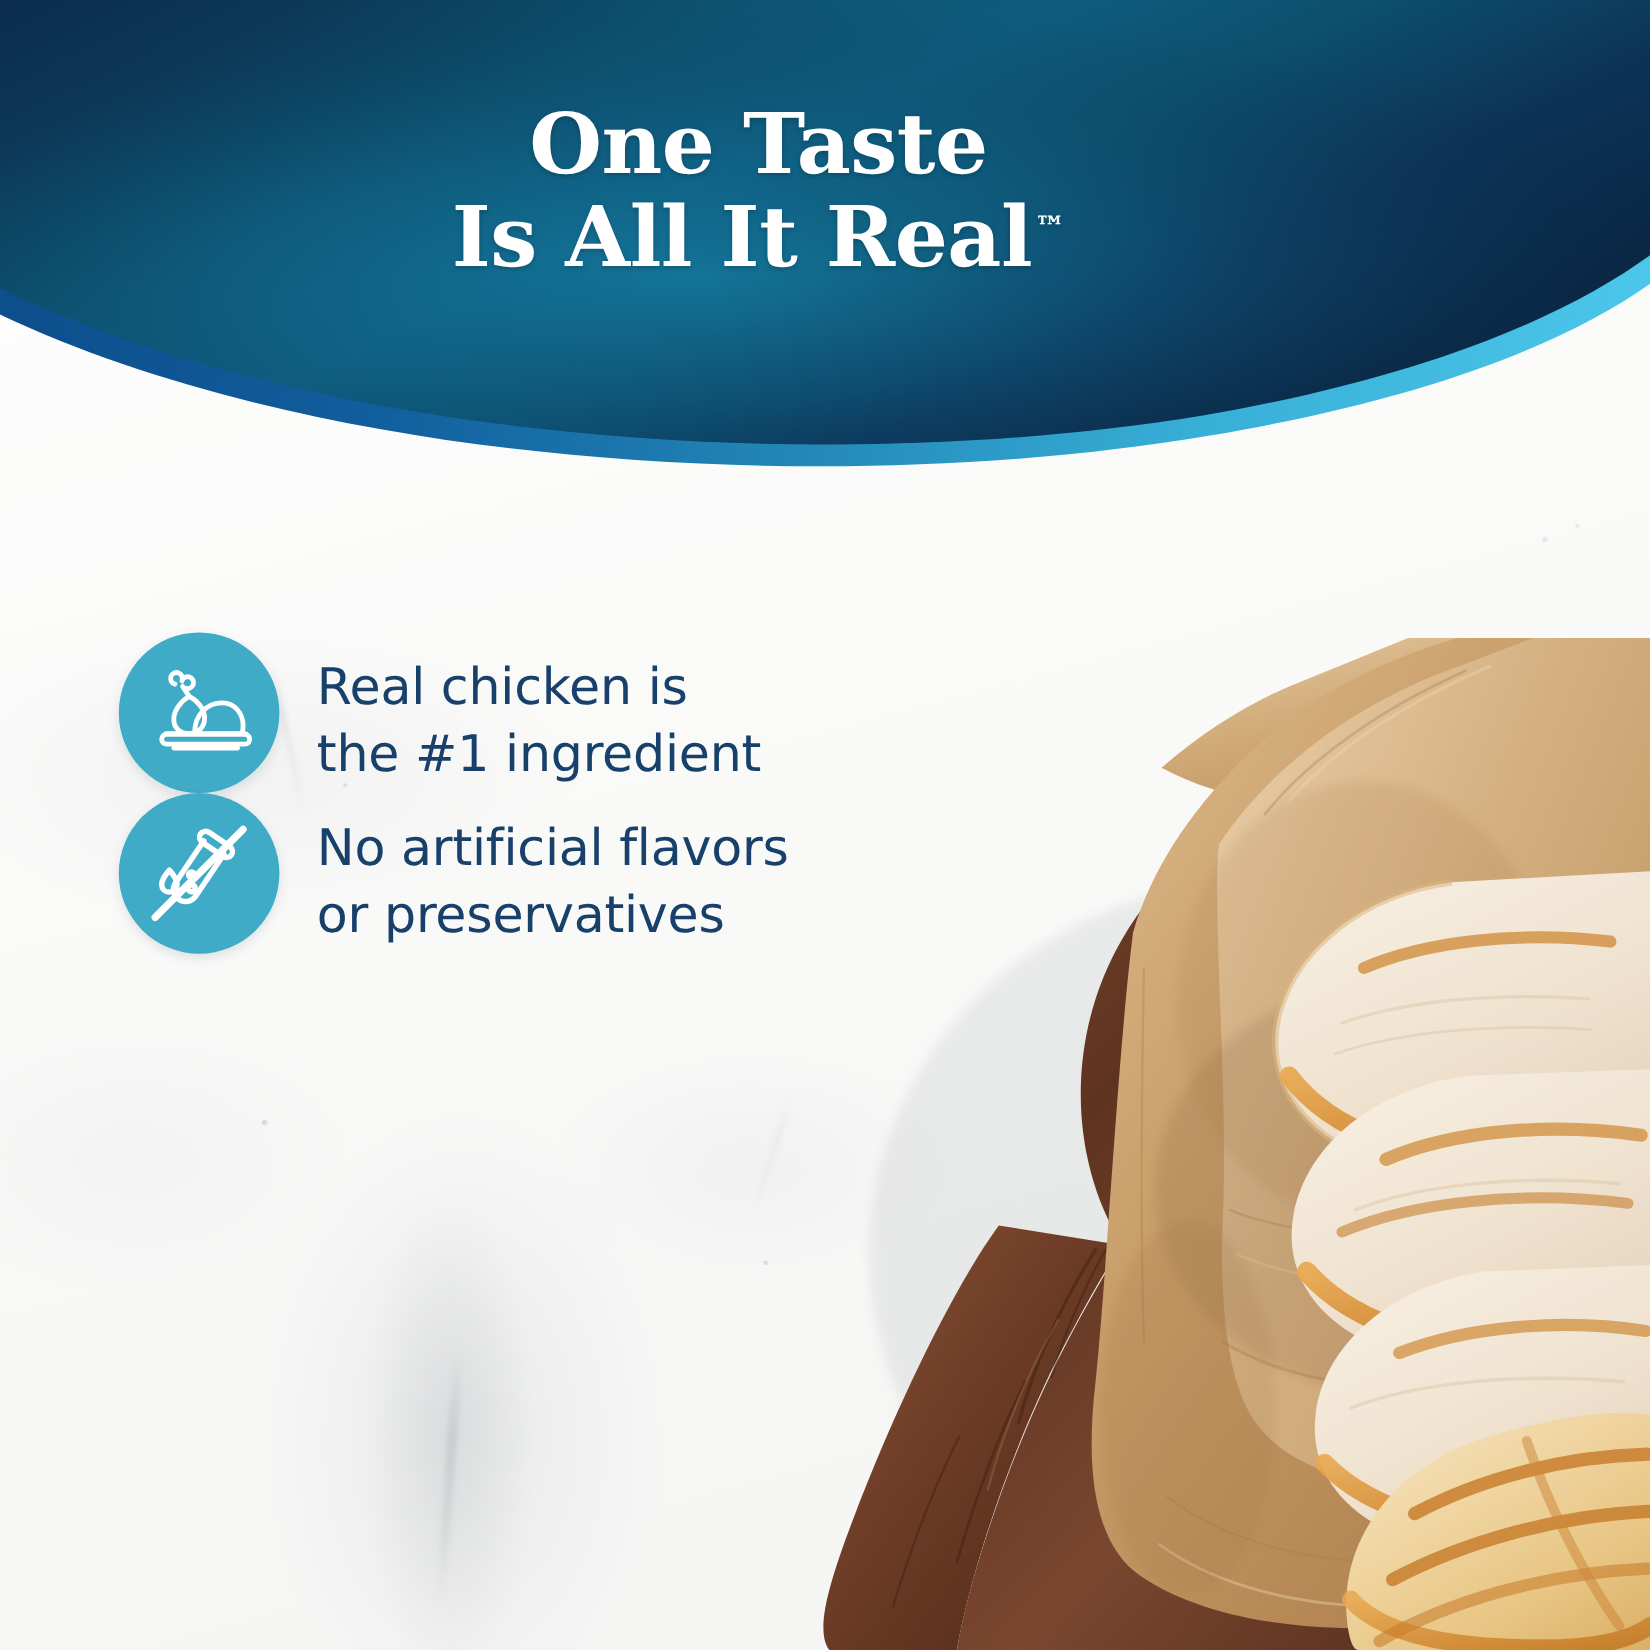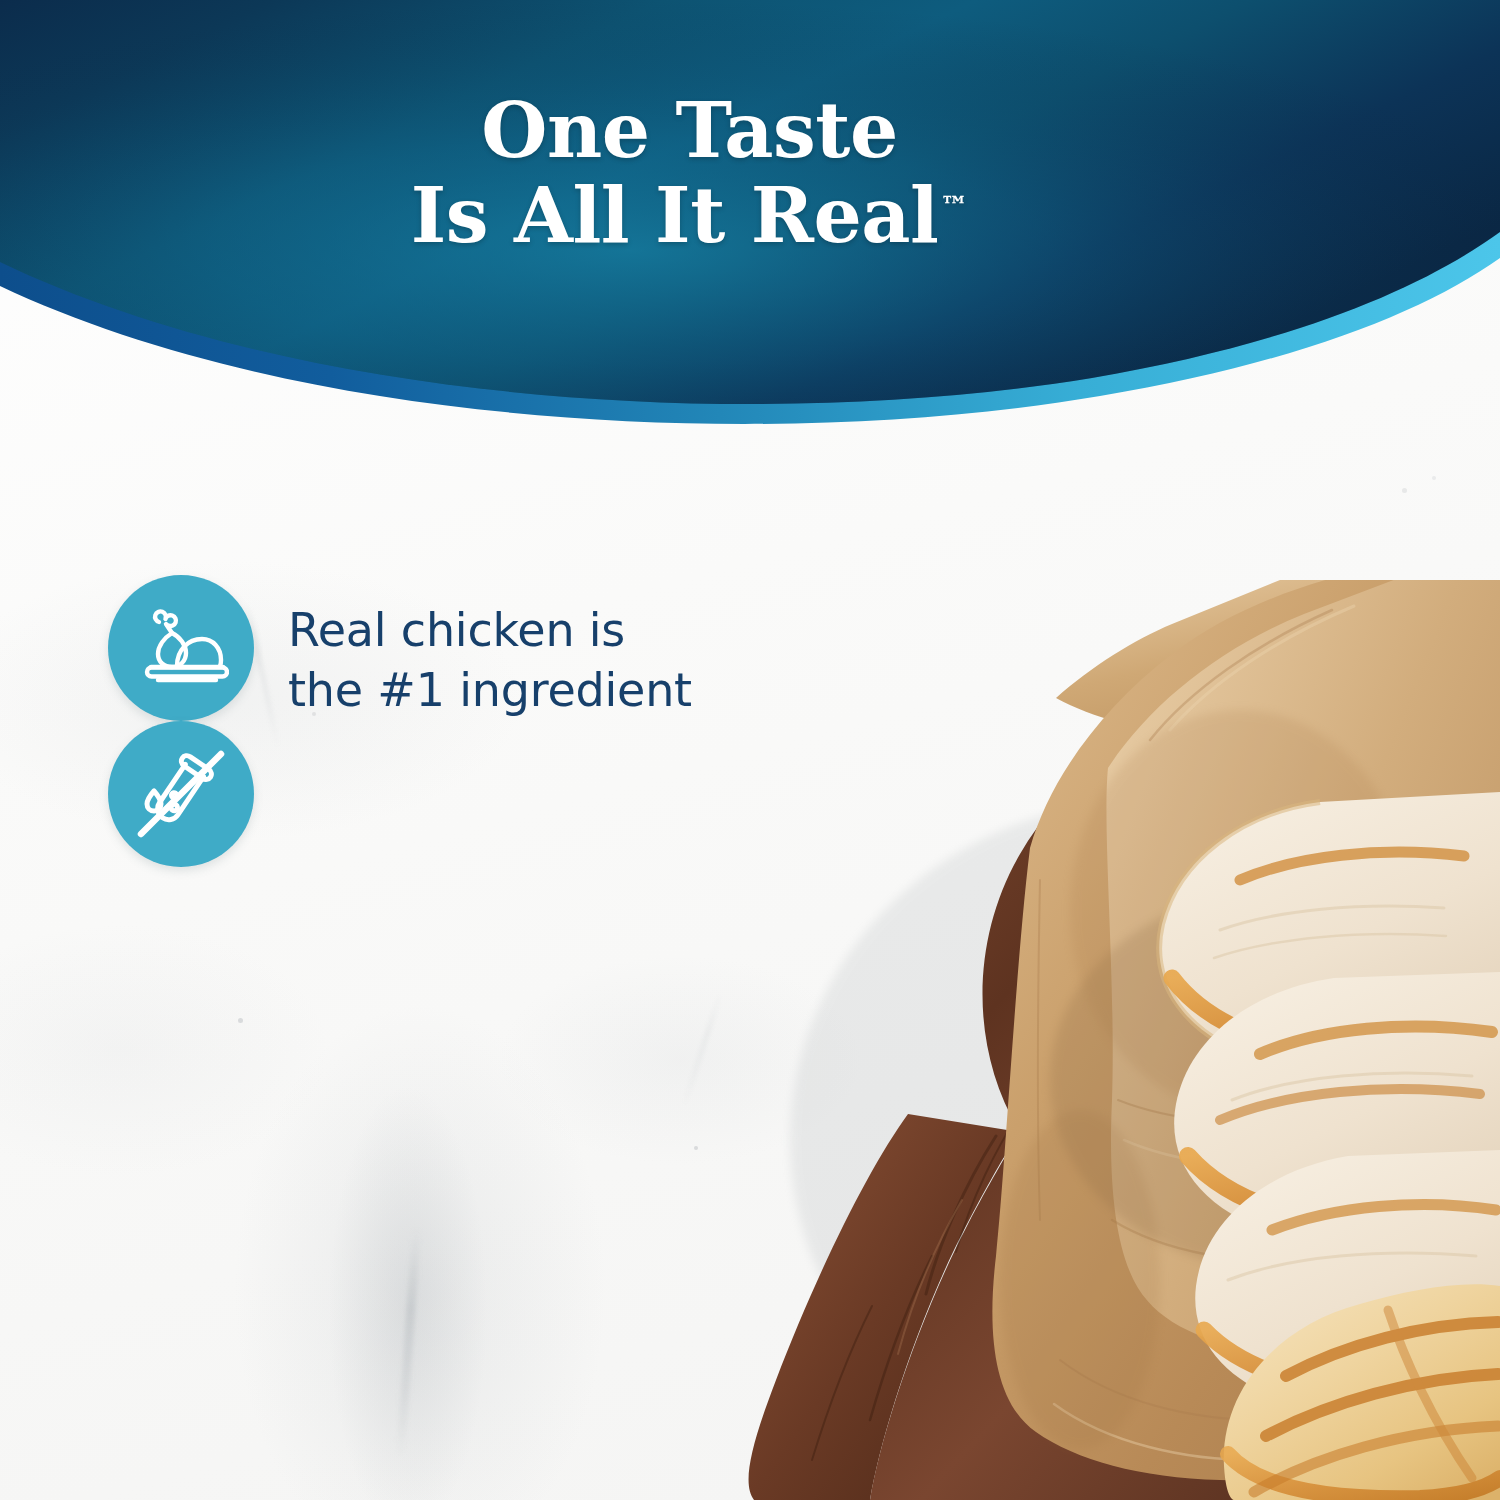--- a/index.html
+++ b/index.html
@@ -60,21 +60,21 @@
   .tm {
     font-size:28px;
     vertical-align:super;
     font-weight:700;
     letter-spacing:0;
     margin-left:2px;
   }
 
   
   .bullets { position:absolute; left:108px; top:575px; width:790px; z-index:6; }
-  .bullet { display:flex; align-items:flex-end; }
+  .bullet { display:flex; align-items:center; }
   .bullet + .bullet { margin-top:0; }
   .b1 { margin-top:0; }
   .b2 { margin-top:58px; }
   .b3 { margin-top:60px; }
 
   .badge {
     flex:0 0 auto;
     width:146px; height:146px;
     border-radius:50%;
     background:#3fabc7;
@@ -361,16 +361,18 @@
 
             <circle cx="50" cy="60" r="2.6"></circle>
             <circle cx="57" cy="70" r="3.2"></circle>
           </g>
 
           <path d="M28,52 C28,52 21,60 21,65 C21,69 24,72 28,72 C32,72 35,69 35,65 C35,60 28,52 28,52 Z"></path>
 
           <path d="M15,95 L95,15" stroke-width="6.5"></path>
         </svg>
       </div>
+      <div class="btext">No artificial flavors
+or preservatives</div>
     </div>
 
   </div>
 </div>
 
 </body></html>

